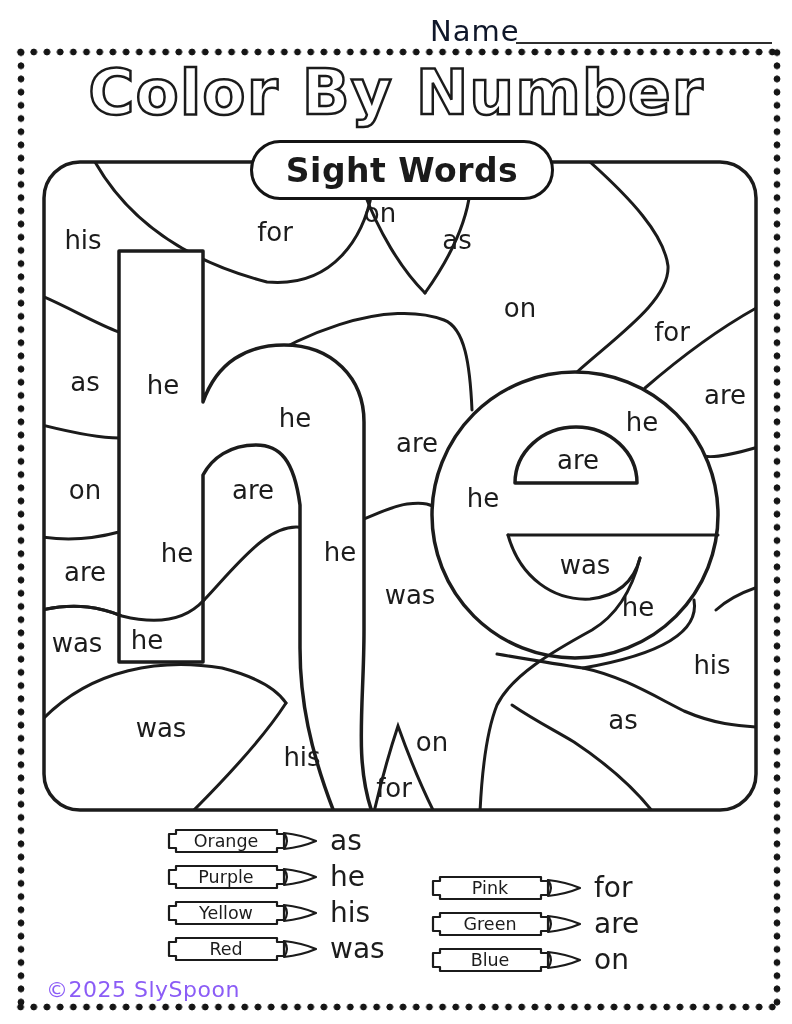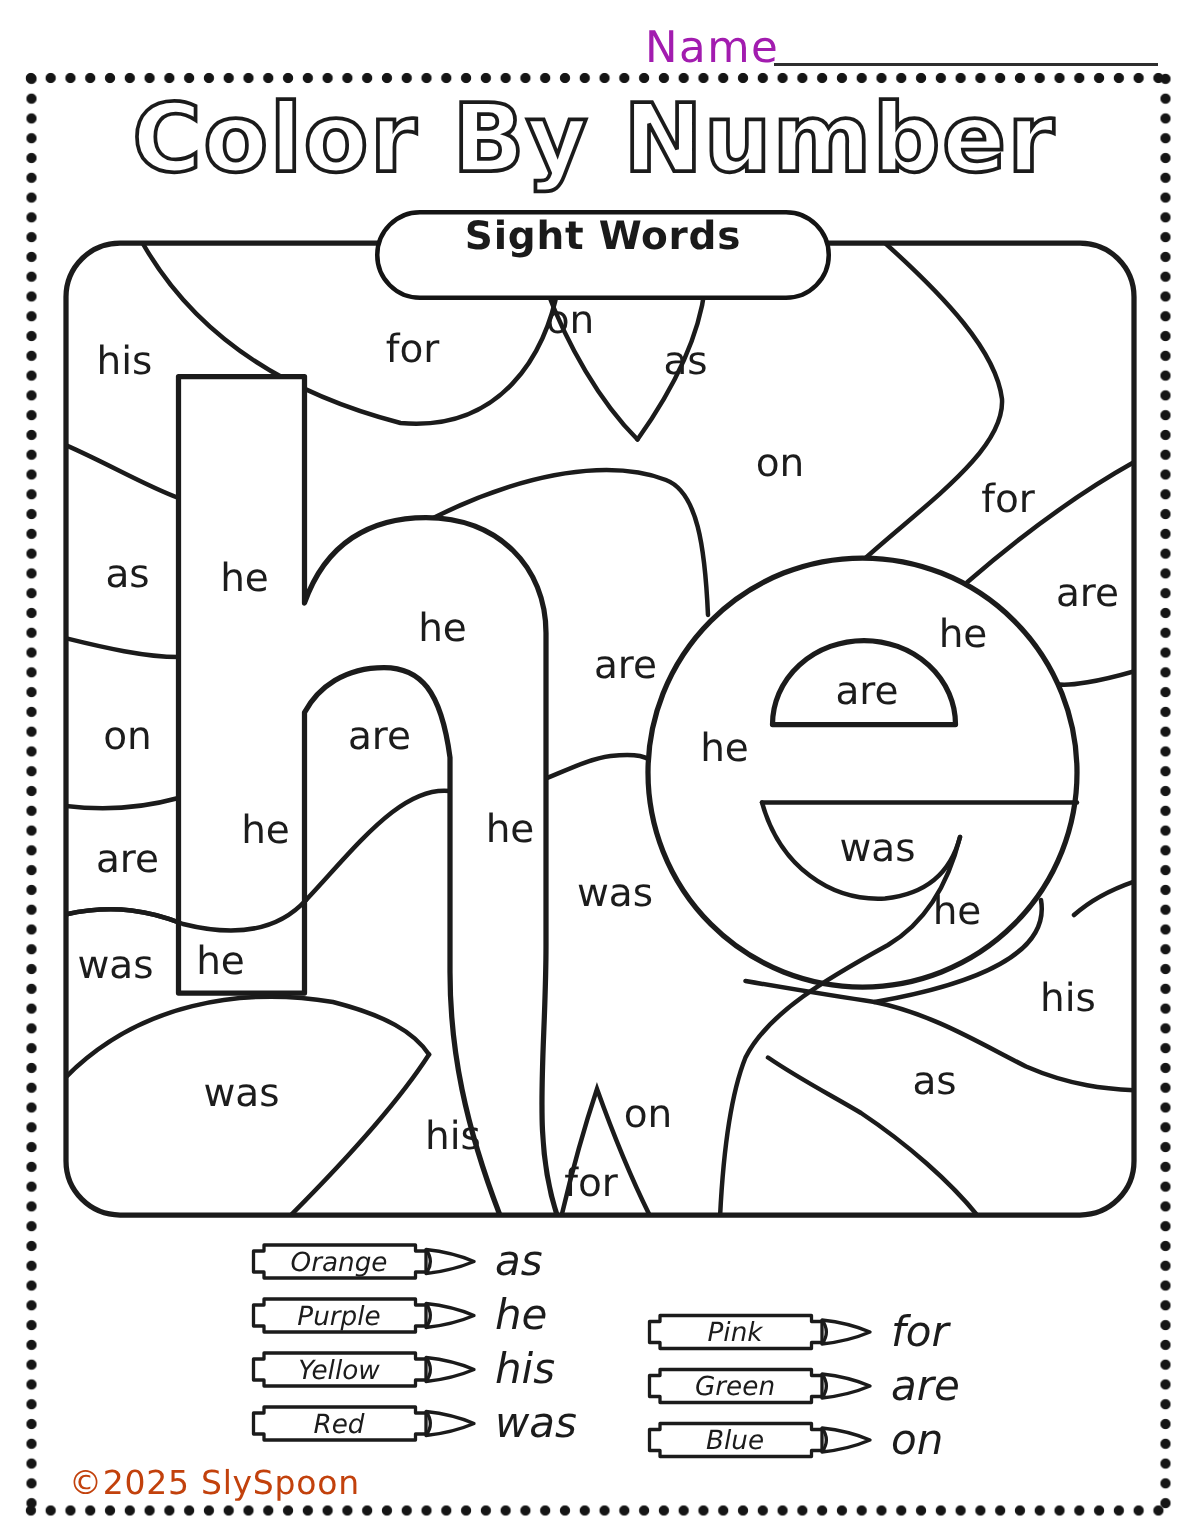--- a/index.html
+++ b/index.html
@@ -10,56 +10,56 @@
   
   .dots{position:absolute;background-image:radial-gradient(circle,#151515 3.1px,transparent 3.7px);}
   .dots-h{height:12px;background-size:13.2px 12px;background-repeat:repeat-x;background-position:0 center;}
   .dots-v{width:12px;background-size:12px 13.2px;background-repeat:repeat-y;background-position:center 0;}
   #dots-top{left:14px;top:46px;width:764px;}
   #dots-bottom{left:14px;top:1001px;width:764px;}
   #dots-left{left:15px;top:46px;height:962px;}
   #dots-right{left:771px;top:46px;height:962px;}
 
   
-  #name-label{position:absolute;left:430px;top:14px;font-size:29px;color:#a21caf;letter-spacing:1px;}
+  #name-label{position:absolute;left:430px;top:14px;font-size:29px;color:#0f172a;letter-spacing:1px;}
   #name-line{position:absolute;left:516px;top:16px;width:256px;height:26px;border-bottom:2.5px solid #2e2e2e;}
 
   
   #title-svg{position:absolute;left:0;top:50px;}
   #title-svg text{
     font-family:"DejaVu Sans",sans-serif;font-weight:bold;font-size:63px;
     fill:#ffffff;stroke:#1b1b1b;stroke-width:2.5px;letter-spacing:1px;
   }
 
   
   #subtitle-badge{
     position:absolute;left:250px;top:140px;width:298px;height:54px;
     background:#ffffff;border:3.5px solid #141414;border-radius:30px;
-    display:flex;align-items:flex-start;justify-content:center;
-    font-size:26px;font-weight:800;letter-spacing:.5px;z-index:3;
+    display:flex;align-items:center;justify-content:center;
+    font-size:33px;font-weight:800;letter-spacing:.5px;z-index:3;
   }
 
   
   #puzzle-svg{position:absolute;left:42px;top:160px;z-index:2;}
   .curve{fill:none;stroke:#1b1b1b;stroke-width:3px;stroke-linecap:round;}
   .letter{fill:#ffffff;stroke:#1b1b1b;stroke-width:3.5px;stroke-linejoin:round;}
   .plabel{font-family:"DejaVu Sans",sans-serif;font-size:26px;font-weight:500;fill:#1c1c1c;}
 
   
   .legend-col{position:absolute;z-index:2;}
   #legend-col-0{left:166px;top:828px;}
   #legend-col-1{left:430px;top:875px;}
-  .crayon-row{display:flex;align-items:center;height:25px;margin-bottom:11px;font-style:italic;}
+  .crayon-row{display:flex;align-items:center;height:25px;margin-bottom:11px;}
   .crayon-row svg{display:block;}
   .crayon-shape{fill:#ffffff;stroke:#1b1b1b;stroke-width:2.2px;stroke-linejoin:round;}
   .crayon-name{font-family:"DejaVu Sans",sans-serif;font-size:17.5px;fill:#1c1c1c;}
   .legend-word{font-size:28px;font-weight:500;margin-left:8px;color:#1c1c1c;}
 
   
-  #footer-copyright{position:absolute;left:46px;top:977px;font-size:22px;letter-spacing:.5px;color:#c2410c;z-index:2;}
+  #footer-copyright{position:absolute;left:46px;top:977px;font-size:22px;letter-spacing:.5px;color:#8b5cf6;z-index:2;}
 </style>
 </head>
 <body>
 
 <div class="dots dots-h" id="dots-top"></div>
 <div class="dots dots-h" id="dots-bottom"></div>
 <div class="dots dots-v" id="dots-left"></div>
 <div class="dots dots-v" id="dots-right"></div>
 
 <div id="name-label">Name</div>

